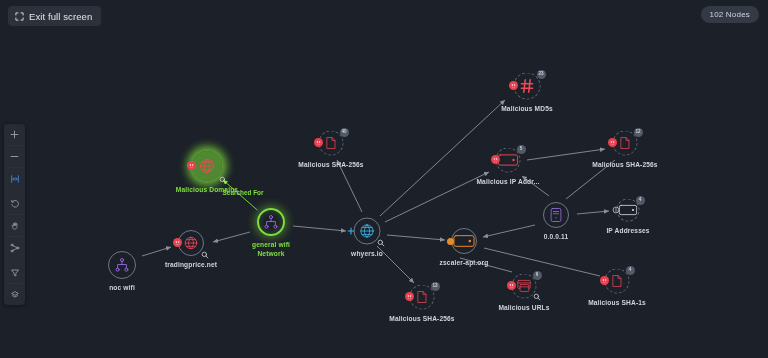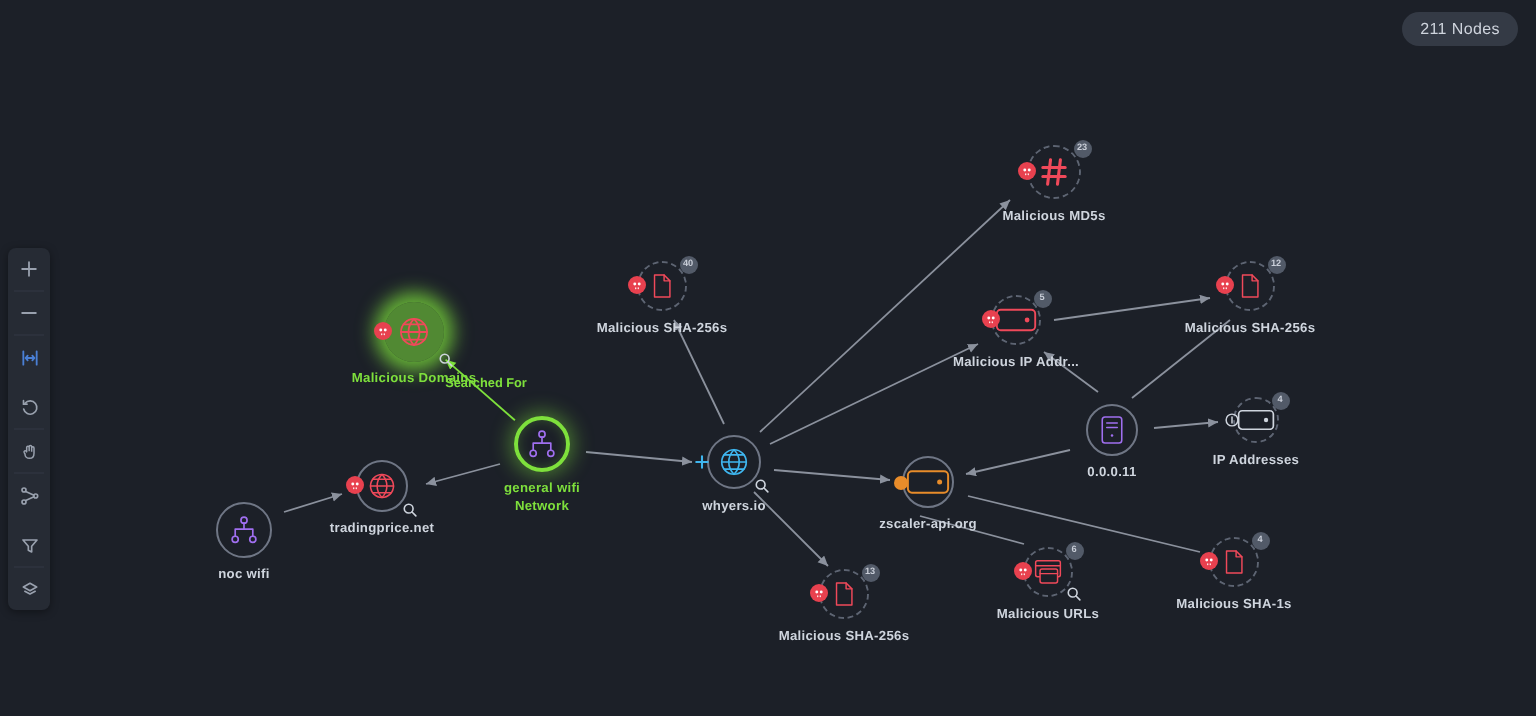--- a/index.html
+++ b/index.html
@@ -137,23 +137,31 @@
     color:#7ee03c;
     white-space:nowrap;
     pointer-events:none;
   }
 </style>
 </head>
 <body>
 
 <div id="canvas">
 
+  <div class="exit-fs">
+    <span>
+      <svg width="9" height="9" viewBox="0 0 10 10" fill="none" stroke="#e4e7ec" stroke-width="1" stroke-linecap="round">
+        <path d="M1 3.4V1h2.4M6.6 1H9v2.4M9 6.6V9H6.6M3.4 9H1V6.6"></path>
+      </svg>
+    </span>
+    <span>Exit full screen</span>
+  </div>
 
   <div class="node-count">
-    <span>211 Nodes</span>
+    <span>102 Nodes</span>
   </div>
 
   <div class="toolbar">
     <div class="tb-group">
       <div class="tb-btn">
         <span>
           <svg width="9" height="9" viewBox="0 0 10 10" stroke="currentColor" stroke-width="1" stroke-linecap="round">
               <path d="M5 1.2v7.6M1.2 5h7.6"></path>
             </svg>
         </span>

